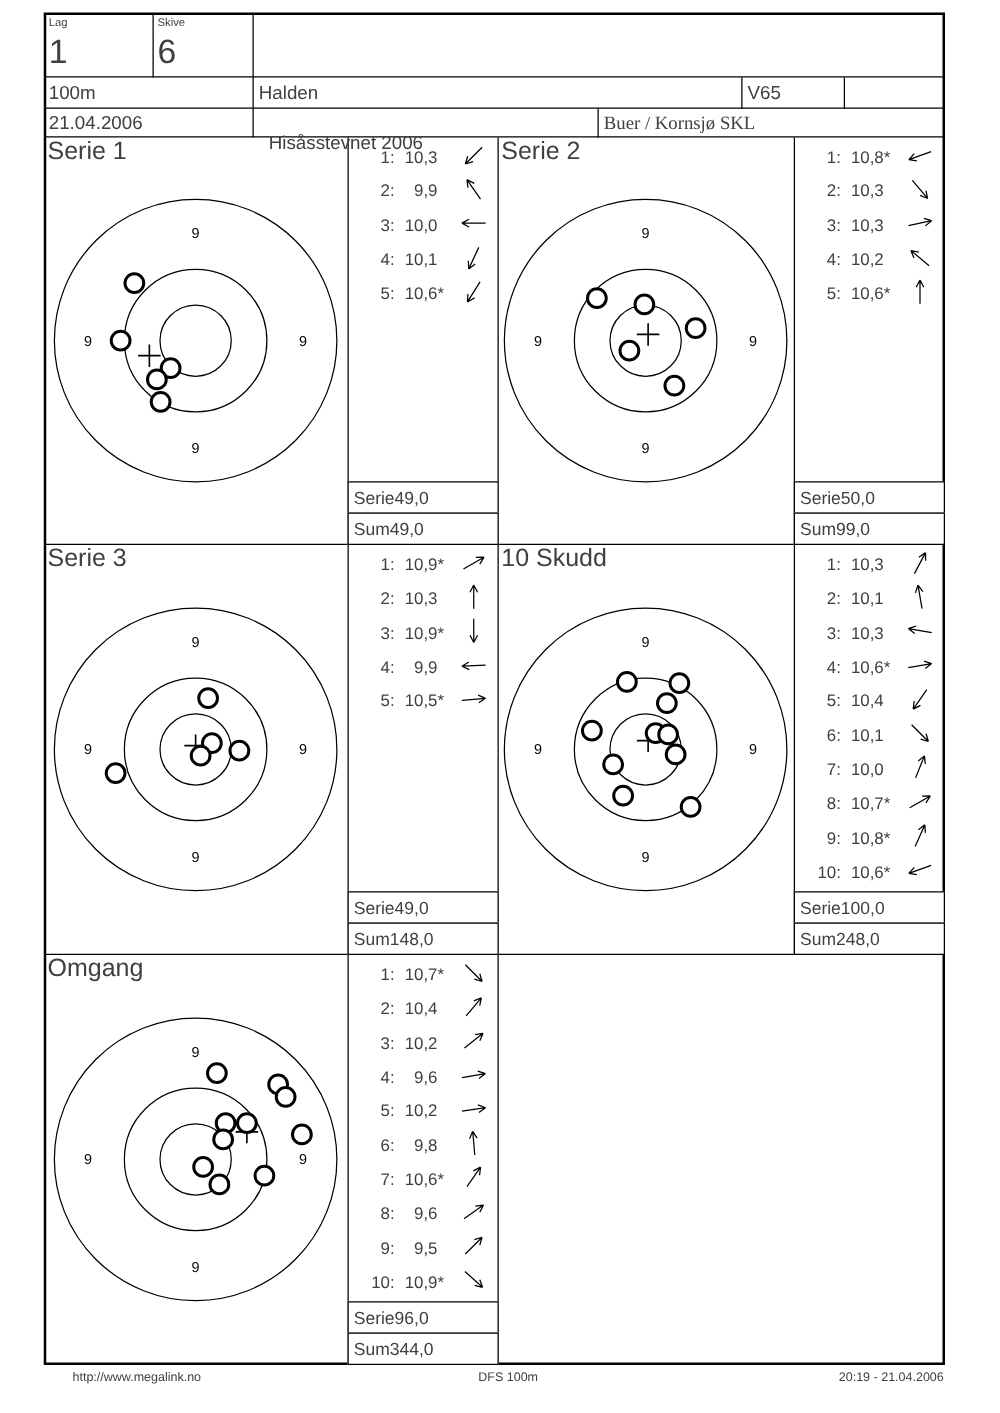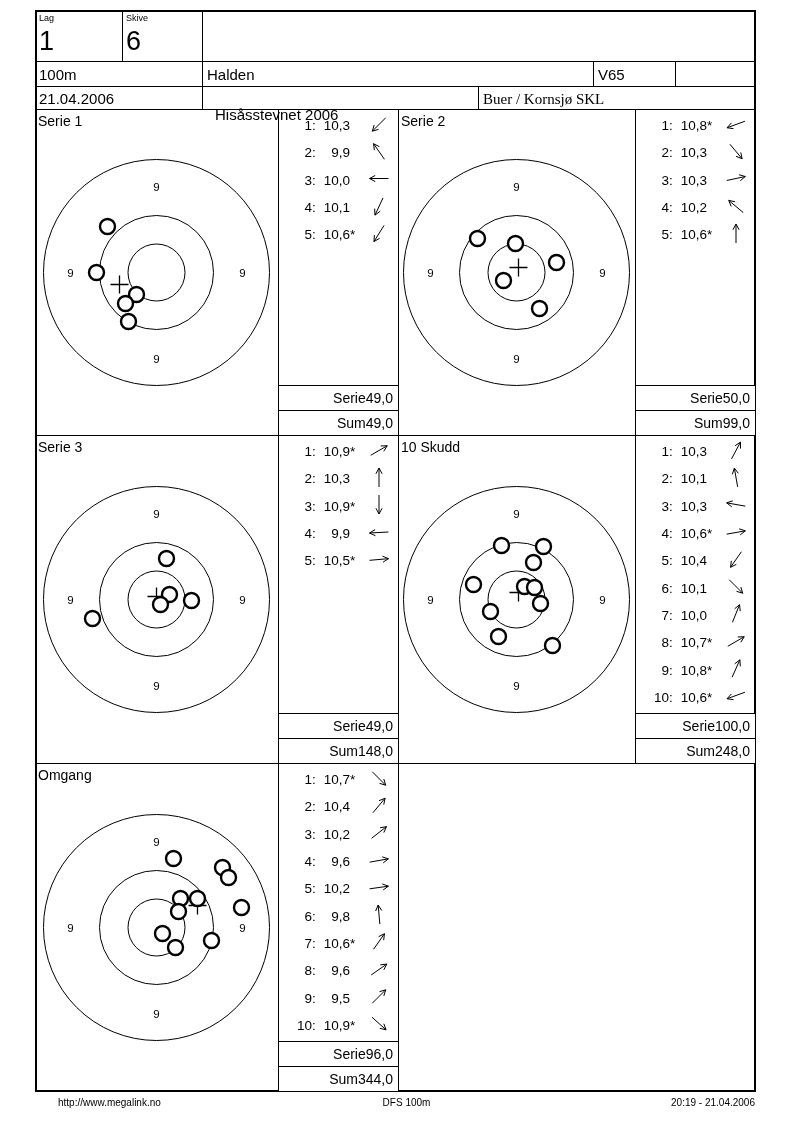--- a/index.html
+++ b/index.html
@@ -1,33 +1,33 @@
 <!DOCTYPE html>
 <html><head>
 <meta charset="utf-8">
 <style>
   html,body{margin:0;padding:0;background:#fff;}
   .page{position:relative;width:800px;height:1130px;background:#fff;overflow:hidden;
-        font-family:"Liberation Sans", sans-serif;color:#000000;}
+        font-family:"Liberation Sans", sans-serif;color:#404040;}
   .line{position:absolute;background:#000;}
   .outer-border{position:absolute;left:35px;top:10px;width:721px;height:1082px;
         border:2px solid #000;box-sizing:border-box;}
   .mini-label{position:absolute;font-size:9px;line-height:10px;}
   .big-num{position:absolute;font-size:27px;line-height:30px;}
   .name{position:absolute;font-size:29px;line-height:36px;}
   .cell-text{position:absolute;font-size:15px;line-height:20px;white-space:nowrap;}
-  .panel-title{position:absolute;font-size:14px;line-height:16px;white-space:nowrap;z-index:3;}
+  .panel-title{position:absolute;font-size:20px;line-height:16px;white-space:nowrap;z-index:3;}
   .shot-row{position:absolute;display:flex;align-items:center;font-size:13.5px;}
   .shot-row .sn{width:34px;text-align:right;white-space:pre;}
   .shot-row .sc{width:5px;}
   .shot-row .sv{width:33px;text-align:right;white-space:pre;}
   .shot-row .st{width:9px;text-align:left;}
   .shot-row .arr{position:absolute;right:7px;top:50%;transform:translateY(-50%);}
   .total-box{position:absolute;border:1px solid #000;box-sizing:border-box;
-        display:flex;justify-content:flex-end;align-items:center;
+        display:flex;justify-content:flex-start;align-items:center;
         font-size:14px;padding:0 5px 0 4px;background:#fff;z-index:2;}
   .target-svg{position:absolute;}
   .footer-text{position:absolute;font-size:10px;line-height:12px;white-space:nowrap;padding-left:23px;}
 </style>
 </head>
 <body>
 
 <div class="page">
 
   <div class="outer-border"></div>

